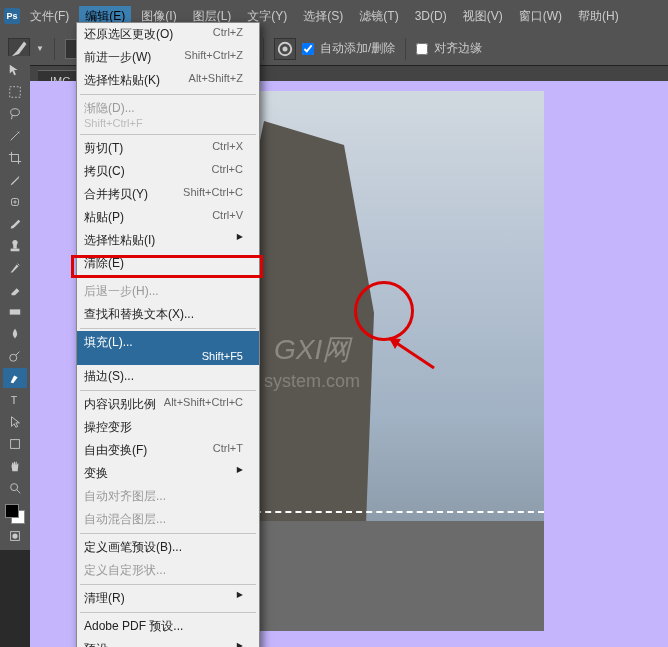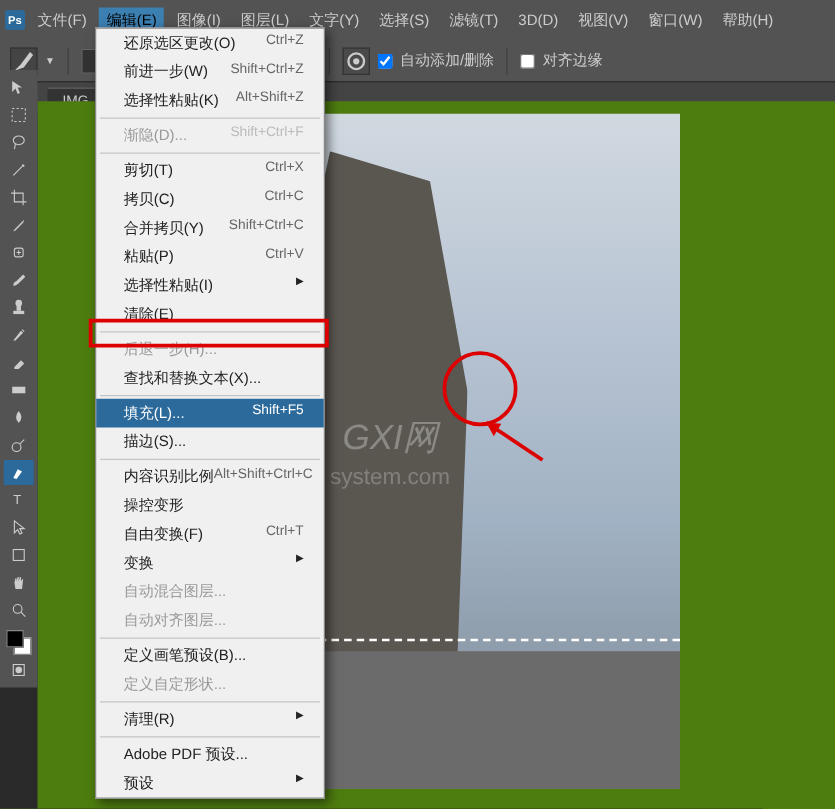--- a/index.html
+++ b/index.html
@@ -26,39 +26,39 @@
   
   .toolbox { position:absolute; left:0; top:56px; width:30px; background:#535353; display:flex; flex-direction:column; align-items:center; padding:4px 0; gap:2px; z-index:1; }
   .tool { width:24px; height:20px; display:flex; align-items:center; justify-content:center; color:#ccc; cursor:pointer; }
   .tool.sel { background:#2b6a9a; }
   .tool svg { width:14px; height:14px; }
   .swatch { width:20px; height:20px; position:relative; margin-top:4px; }
   .swatch .fg { position:absolute; top:0; left:0; width:14px; height:14px; background:#000; border:1px solid #888; }
   .swatch .bg { position:absolute; bottom:0; right:0; width:14px; height:14px; background:#fff; border:1px solid #888; }
 
   
-  .canvas { position:absolute; left:30px; top:81px; right:0; bottom:0; background:#4d7c0f; overflow:hidden; display:flex; justify-content:center; }
+  .canvas { position:absolute; left:30px; top:81px; right:0; bottom:0; background:#c4b5fd; overflow:hidden; display:flex; justify-content:center; }
   .photo { width:390px; height:540px; margin-top:10px; background:linear-gradient(to bottom,#d1d9e0 0%,#b9c5d4 30%,#a1b2c4 60%,#7a8691 100%); position:relative; }
   .rock { position:absolute; left:50px; top:30px; width:200px; height:480px; background:#5a5650; clip-path:polygon(30% 0%,70% 5%,85% 40%,80% 95%,15% 100%,5% 50%); }
   .ground { position:absolute; bottom:0; left:0; right:0; height:110px; background:#6b6b6b; }
   .sel-outline { position:absolute; bottom:0; left:0; right:0; height:120px; border-top:2px dashed #fff; }
   .wm { position:absolute; top:240px; left:120px; font-size:28px; color:rgba(255,255,255,0.3); font-style:italic; }
   .wm2 { position:absolute; top:280px; left:110px; font-size:18px; color:rgba(255,255,255,0.25); }
   .circle { position:absolute; top:190px; left:200px; width:60px; height:60px; border:3px solid #d00; border-radius:50%; }
   .arrow-red { position:absolute; top:242px; left:225px; color:#d00; }
 
   
   .dropdown { position:absolute; left:76px; top:22px; width:184px; background:#f0f0f0; color:#222; border:1px solid #888; box-shadow:3px 3px 8px rgba(0,0,0,0.5); font-size:12px; z-index:10; }
-  .dd-item { display:flex; justify-content:space-between; padding:3px 16px 3px 22px; cursor:pointer; white-space:nowrap; }
-  .dd-item.dis { color:#999; }
+  .dd-item { display:flex; justify-content:space-between; padding:3px 16px 3px 7px; cursor:pointer; white-space:nowrap; }
+  .dd-item.dis { color:#999;flex-direction:column; }
   .dd-item.hl { background:#2b6a9a; color:#fff;gap:26px; }
   .dd-sep { height:1px; background:#c5c5c5; margin:2px 3px; }
   .dd-sub::after { content:"▶"; font-size:8px; }
   .sc { color:#666; font-size:11px; }
-  .dd-item.hl .sc { color:#fff; }
+  .dd-item.hl .sc { color:#fff;margin-top:16px; }
   .dd-item.dis .sc { color:#bbb; }
 
   
   .emph { position:absolute; left:71px; top:255px; width:192px; height:23px; border:3px solid #d00; z-index:12; }
 </style>
 </head>
 <body>
 
 <div class="menubar">
   <div class="ps-icon">Ps</div>
@@ -308,24 +308,24 @@
       <span>操控变形</span>
     </div>
     <div class="dd-item">
       <span>自由变换(F)</span>
       <span class="sc">Ctrl+T</span>
     </div>
     <div class="dd-item dd-sub">
       <span>变换</span>
     </div>
     <div class="dd-item dis">
+      <span>自动对齐图层...</span>
+    </div>
+    <div class="dd-item dis">
       <span>自动混合图层...</span>
-    </div>
-    <div class="dd-item dis">
-      <span>自动对齐图层...</span>
     </div>
     <div class="dd-sep"></div>
     <div class="dd-item">
       <span>定义画笔预设(B)...</span>
     </div>
     <div class="dd-item dis">
       <span>定义自定形状...</span>
     </div>
     <div class="dd-sep"></div>
     <div class="dd-item dd-sub">

